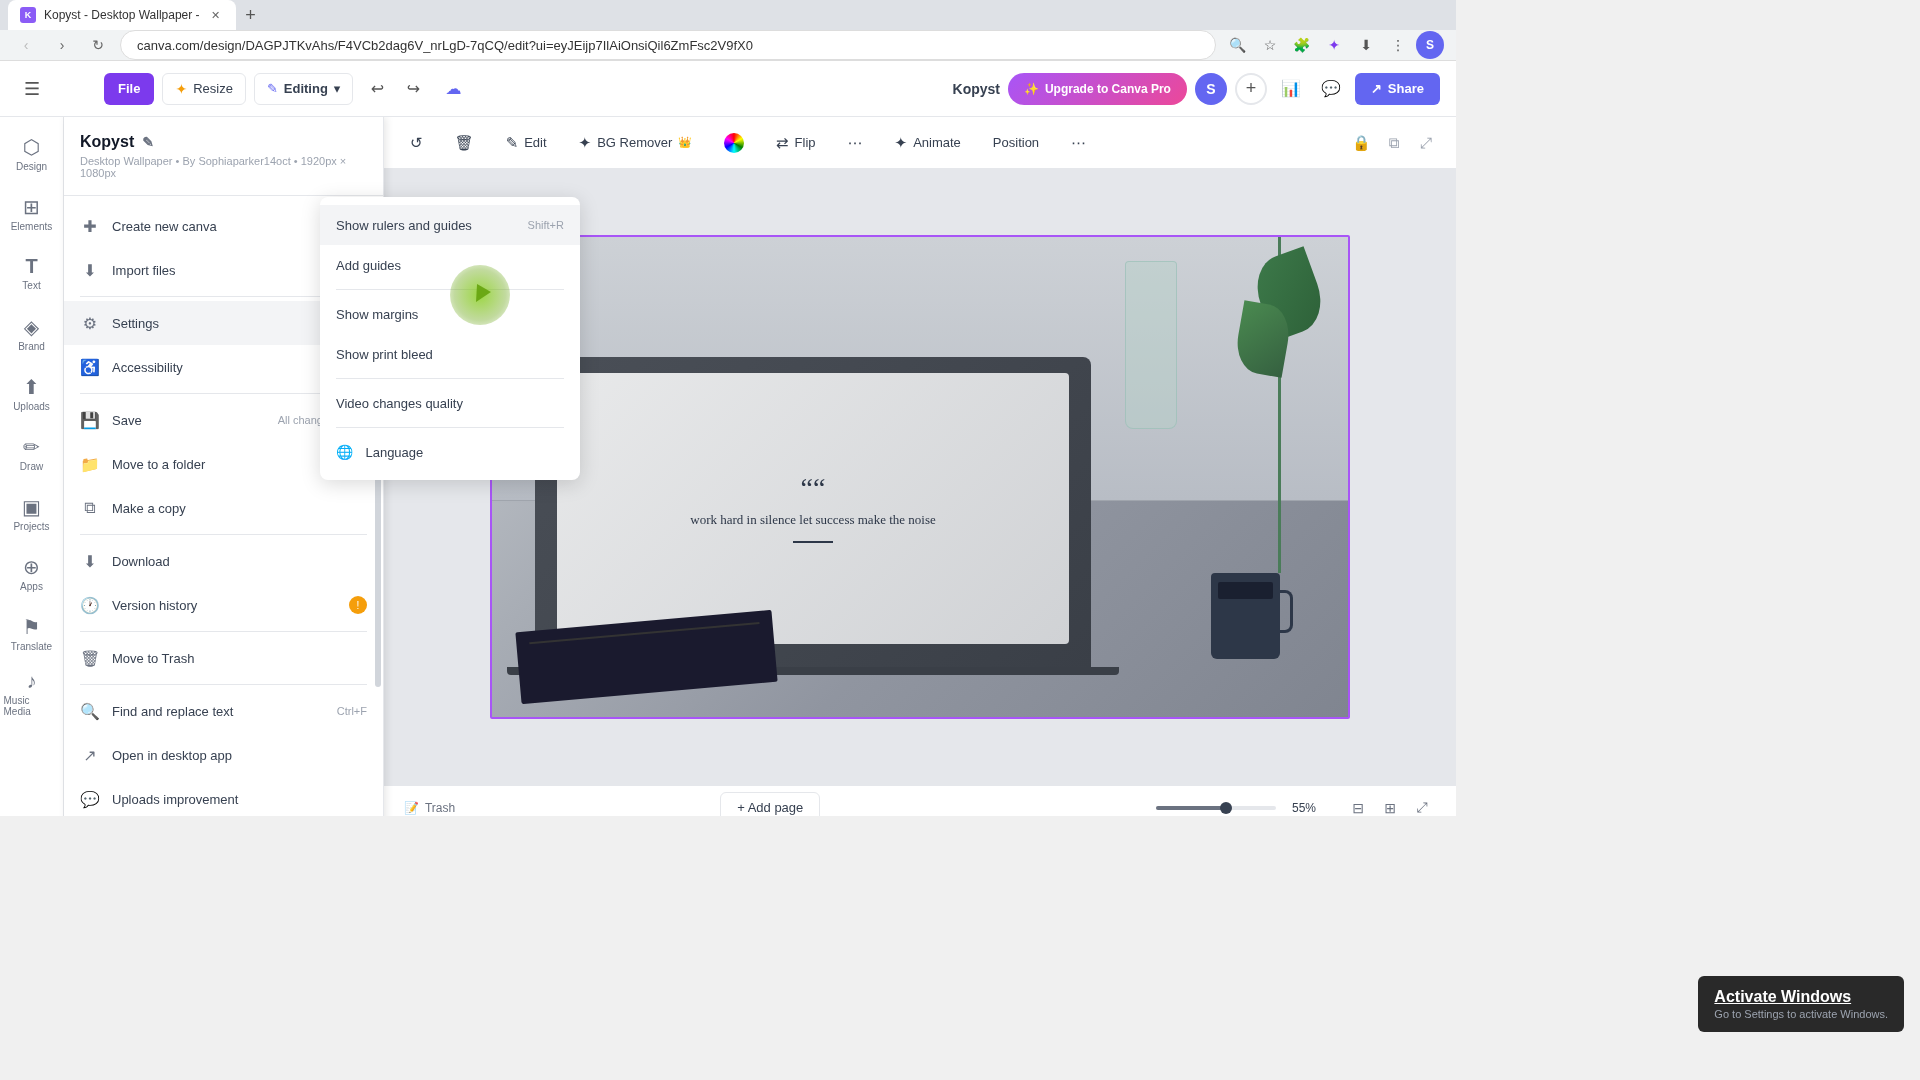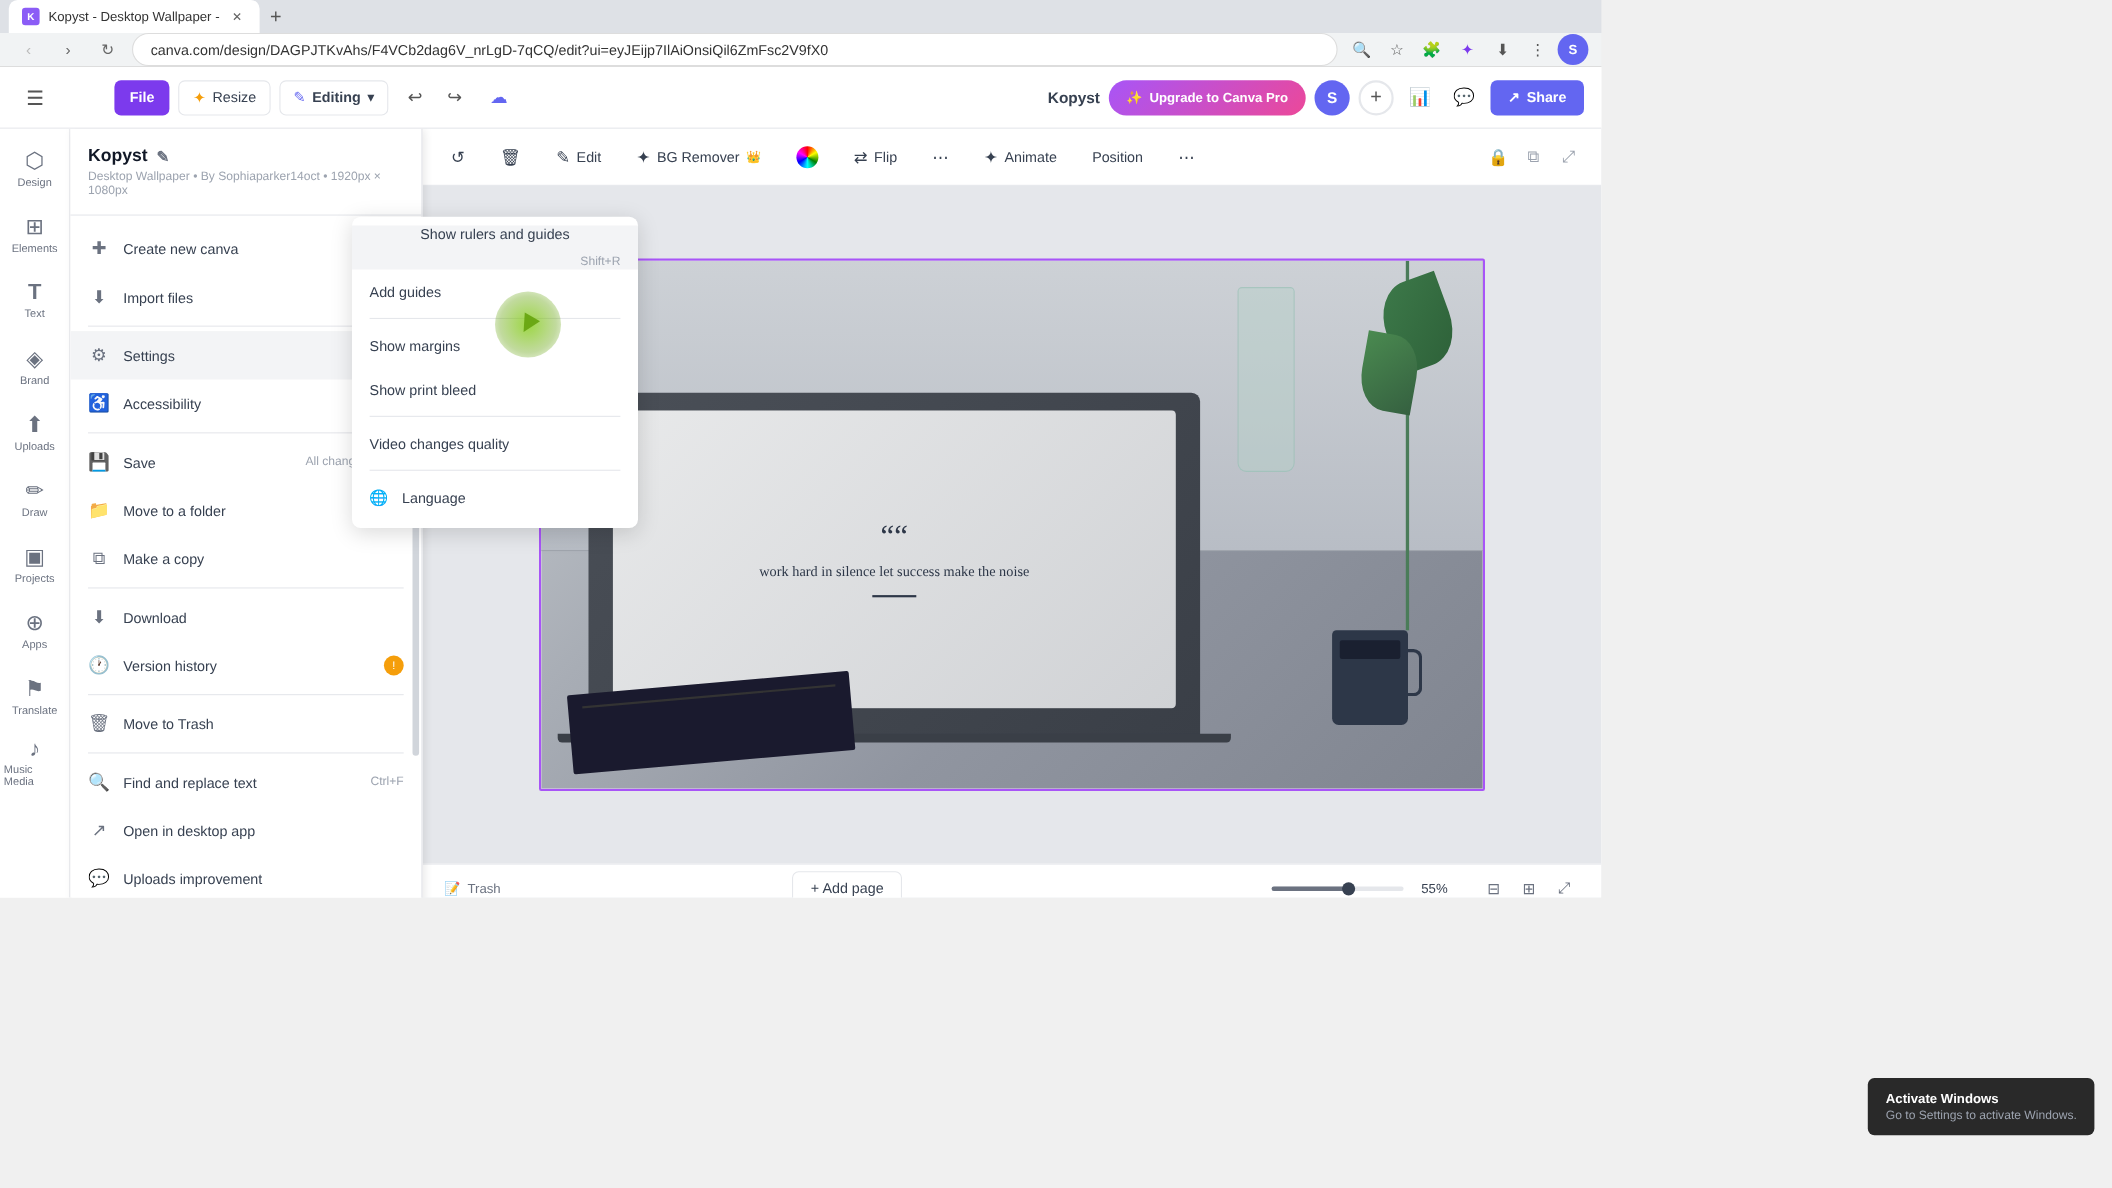--- a/index.html
+++ b/index.html
@@ -67,21 +67,21 @@
     .file-menu-item .shortcut { font-size: 11px; color: #9ca3af; }
     .file-menu-item .arrow { font-size: 12px; color: #9ca3af; }
     .file-menu-item .badge { width: 18px; height: 18px; border-radius: 50%; background: #f59e0b; display: flex; align-items: center; justify-content: center; font-size: 10px; color: white; }
     .file-menu-item.active { background: #f3f4f6; }
     .scroll-indicator { width: 6px; background: #d1d5db; border-radius: 3px; position: absolute; right: 2px; top: 20%; height: 60%; }
     .file-menu-divider { height: 1px; background: #e5e7eb; margin: 4px 16px; }
 
     
     .settings-submenu { position: absolute; left: 320px; top: 197px; width: 260px; background: white; border-radius: 8px; box-shadow: 0 4px 20px rgba(0,0,0,0.15); z-index: 200; padding: 8px 0; }
     .submenu-item { height: 40px; display: flex; align-items: center; padding: 0 16px; gap: 12px; cursor: pointer; color: #374151; font-size: 13px; }
-    .submenu-item.active { background: #f3f4f6; flex-direction: column; }
+    .submenu-item.active { background: #f3f4f6; }
     .submenu-item .shortcut { margin-left: auto; font-size: 11px; color: #9ca3af; }
     .submenu-divider { height: 1px; background: #e5e7eb; margin: 4px 16px; }
 
     
     .cursor-indicator { position: absolute; left: 450px; top: 265px; width: 60px; height: 60px; border-radius: 50%; background: radial-gradient(circle, rgba(132,204,22,0.8) 0%, rgba(101,163,13,0.4) 60%, transparent 100%); z-index: 300; display: flex; align-items: center; justify-content: center; }
     .cursor-arrow { width: 0; height: 0; border-left: 8px solid transparent; border-right: 8px solid transparent; border-top: 16px solid rgba(101,163,13,0.9); transform: rotate(30deg); }
 
     
     .canvas-area { flex: 1; background: #e5e7eb; display: flex; flex-direction: column; overflow: hidden; }
     .canvas-toolbar { height: 52px; background: white; border-bottom: 1px solid #e5e7eb; display: flex; align-items: center; padding: 0 16px; gap: 12px; }
@@ -111,21 +111,21 @@
     .taskbar { height: 40px; background: rgba(0,0,0,0.85); display: flex; align-items: center; padding: 0 8px; gap: 4px; }
     .start-btn { width: 36px; height: 36px; display: flex; align-items: center; justify-content: center; cursor: pointer; }
     .taskbar-search { height: 32px; background: rgba(255,255,255,0.1); border-radius: 16px; display: flex; align-items: center; padding: 0 12px; gap: 8px; min-width: 200px; color: rgba(255,255,255,0.7); font-size: 12px; cursor: pointer; }
     .taskbar-apps { display: flex; gap: 2px; margin-left: 8px; }
     .taskbar-app { width: 36px; height: 36px; border-radius: 4px; display: flex; align-items: center; justify-content: center; cursor: pointer; font-size: 18px; }
     .taskbar-spacer { flex: 1; }
     .taskbar-system { display: flex; align-items: center; gap: 8px; color: rgba(255,255,255,0.85); font-size: 11px; padding-right: 8px; }
     .sys-icons { display: flex; gap: 6px; align-items: center; font-size: 13px; color: rgba(255,255,255,0.8); }
     .taskbar-time { text-align: right; line-height: 1.3; }
     .windows-toast { position: absolute; bottom: 48px; right: 16px; background: rgba(30,30,30,0.95); color: white; border-radius: 6px; padding: 12px 16px; font-size: 12px; min-width: 200px; }
-    .toast-title { font-weight: 600; font-size: 12px; }
+    .toast-title { font-weight: 600; font-size: 16px; text-decoration: underline; }
     .toast-sub { font-size: 11px; color: #9ca3af; margin-top: 2px; }
   </style>
 </head>
 <body>
 
 <div class="browser-frame">
 
   <div class="browser-tabs">
     <div class="tab">
       <div class="tab-favicon">K</div>

